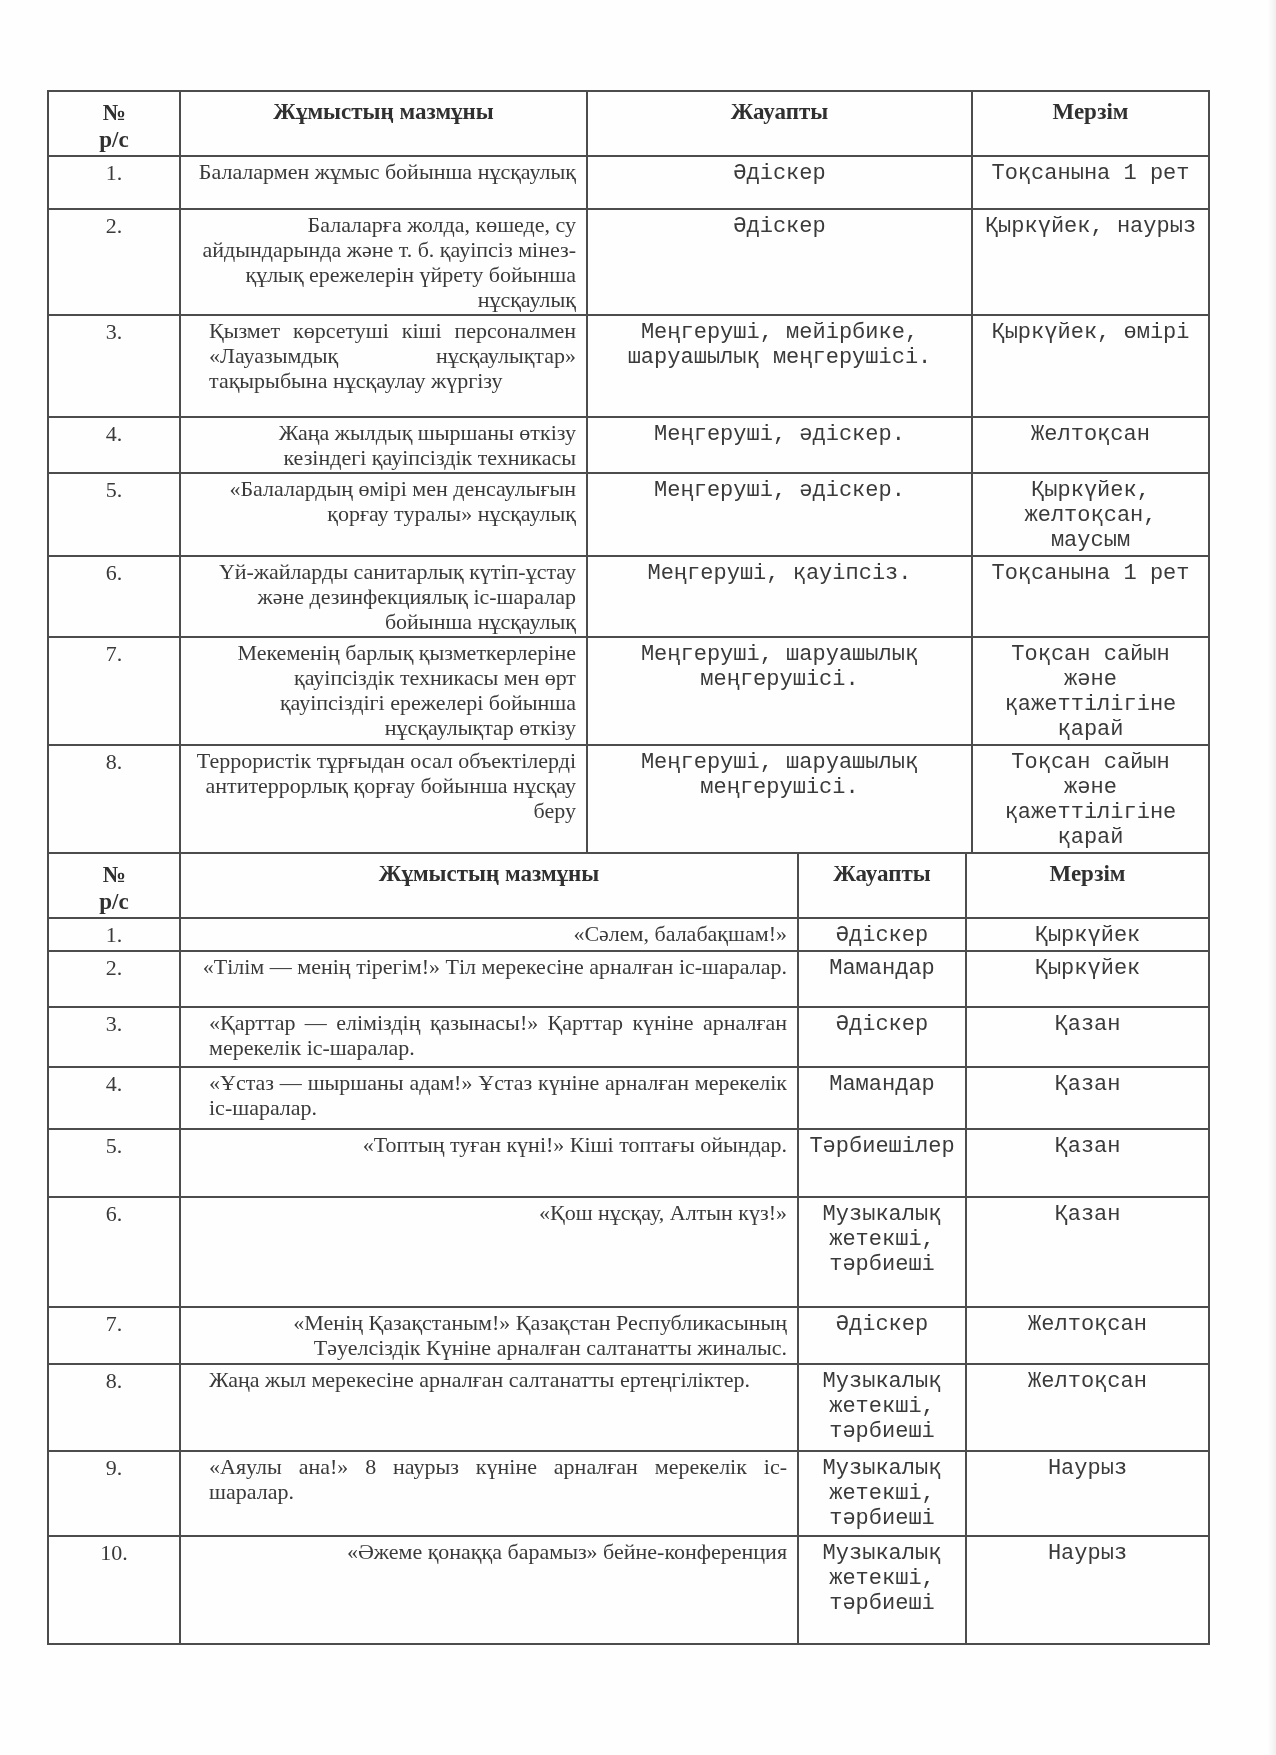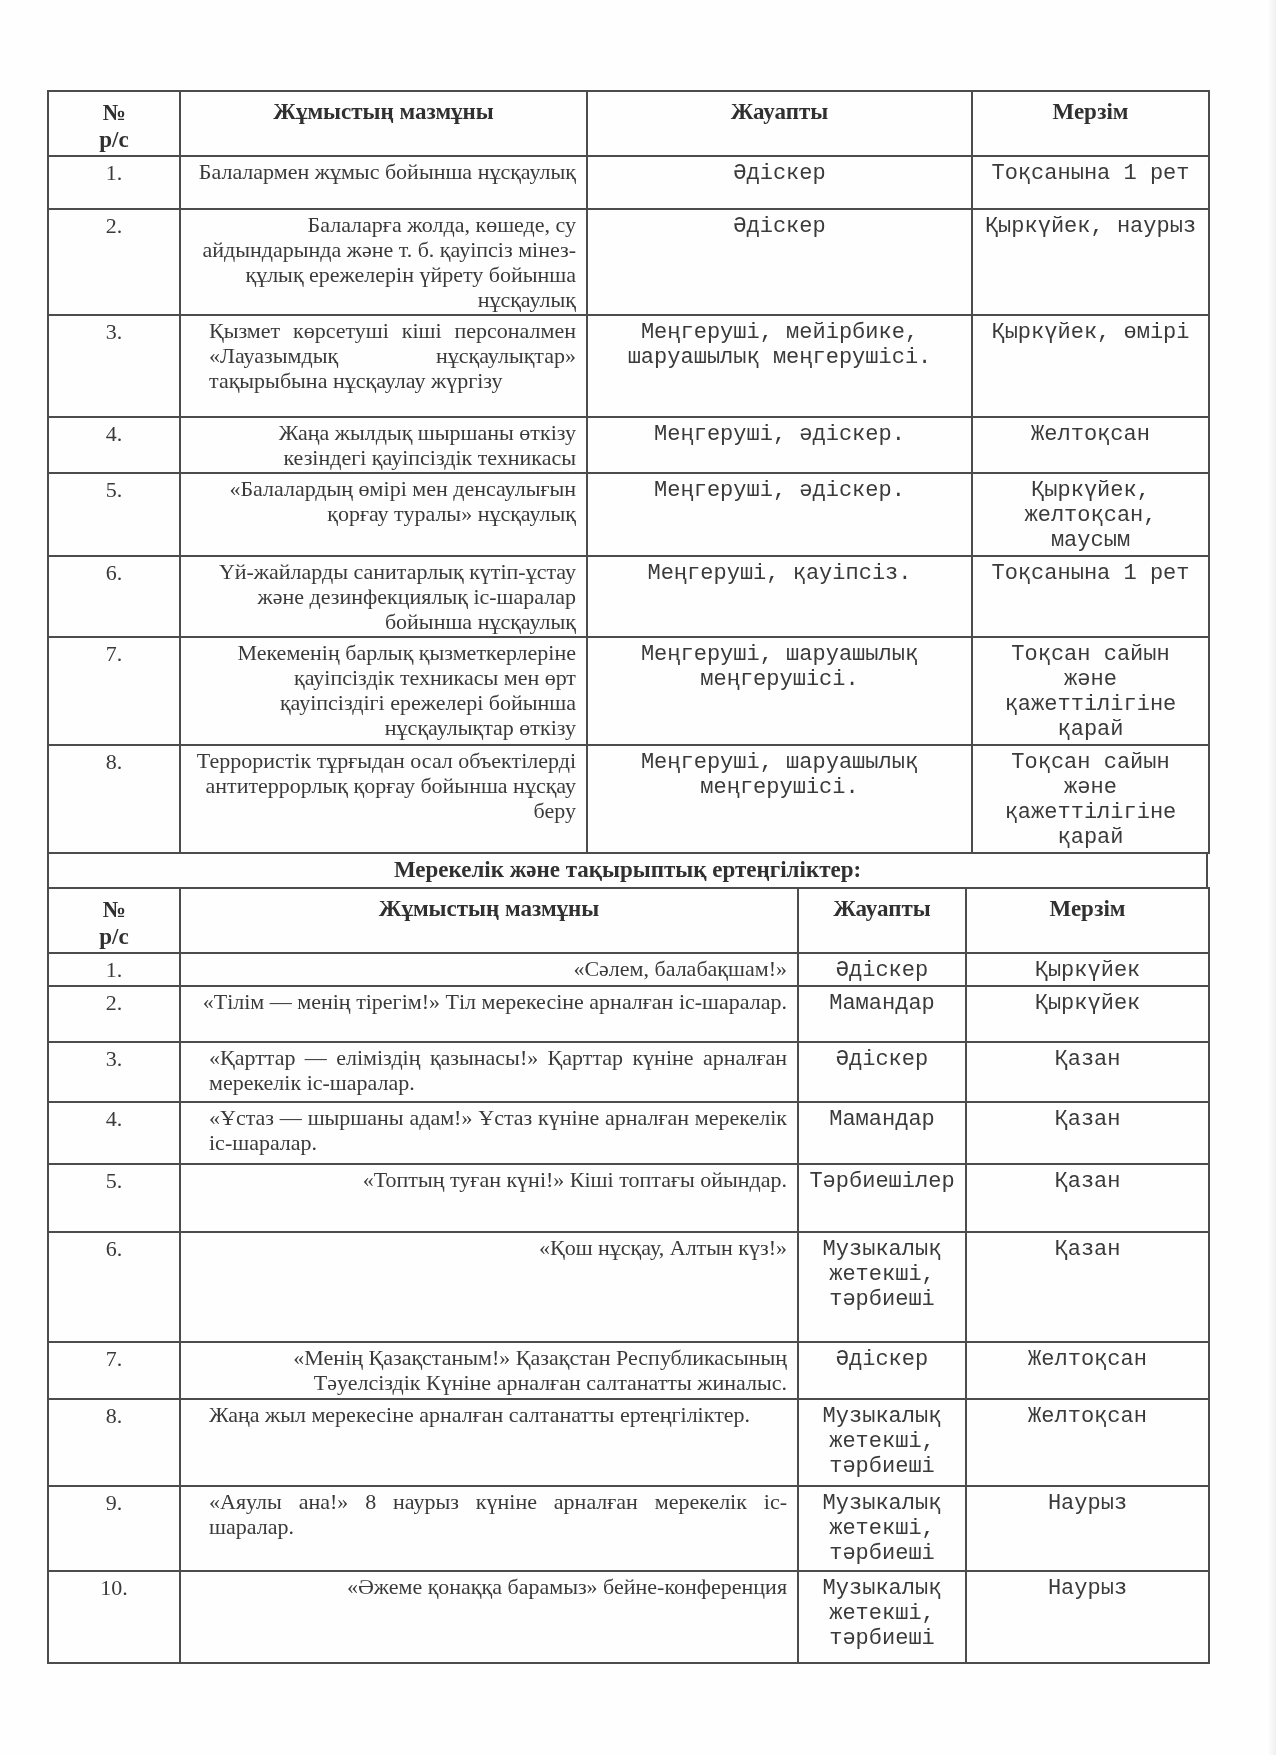--- a/index.html
+++ b/index.html
@@ -82,21 +82,21 @@
   .t2 thead tr { height: 52px; }
   .t2 tbody tr:nth-child(1)  { height: 30px; }
   .t2 tbody tr:nth-child(2)  { height: 56px; }
   .t2 tbody tr:nth-child(3)  { height: 60px; }
   .t2 tbody tr:nth-child(4)  { height: 62px; }
   .t2 tbody tr:nth-child(5)  { height: 68px; }
   .t2 tbody tr:nth-child(6)  { height: 110px; }
   .t2 tbody tr:nth-child(7)  { height: 57px; }
   .t2 tbody tr:nth-child(8)  { height: 87px; }
   .t2 tbody tr:nth-child(9)  { height: 85px; }
-  .t2 tbody tr:nth-child(10) { height: 92px; }
+  .t2 tbody tr:nth-child(10) { height: 108px; }
 
   
   .t1 col.c-num  { width: 132px; }
   .t1 col.c-cont { width: 407px; }
   .t1 col.c-resp { width: 385px; }
   .t1 col.c-term { width: 237px; }
 
   .t2 col.c-num  { width: 132px; }
   .t2 col.c-cont { width: 618px; }
   .t2 col.c-resp { width: 168px; }
@@ -178,21 +178,20 @@
           <td class="num">8.</td>
           <td class="cont">Террористік тұрғыдан осал объектілерді антитеррорлық қорғау бойынша нұсқау беру</td>
           <td class="resp">Меңгеруші, шаруашылық
 меңгерушісі.</td>
           <td class="term">Тоқсан сайын және
 қажеттілігіне қарай</td>
         </tr>
       </tbody>
     </table>
 
-    <div class="band">Мерекелік және тақырыптық ертеңгіліктер:</div>
 
     <table class="t2">
       <colgroup>
           <col class="c-num">
           <col class="c-cont">
           <col class="c-resp">
           <col class="c-term">
         </colgroup>
       <thead>
         <tr>

